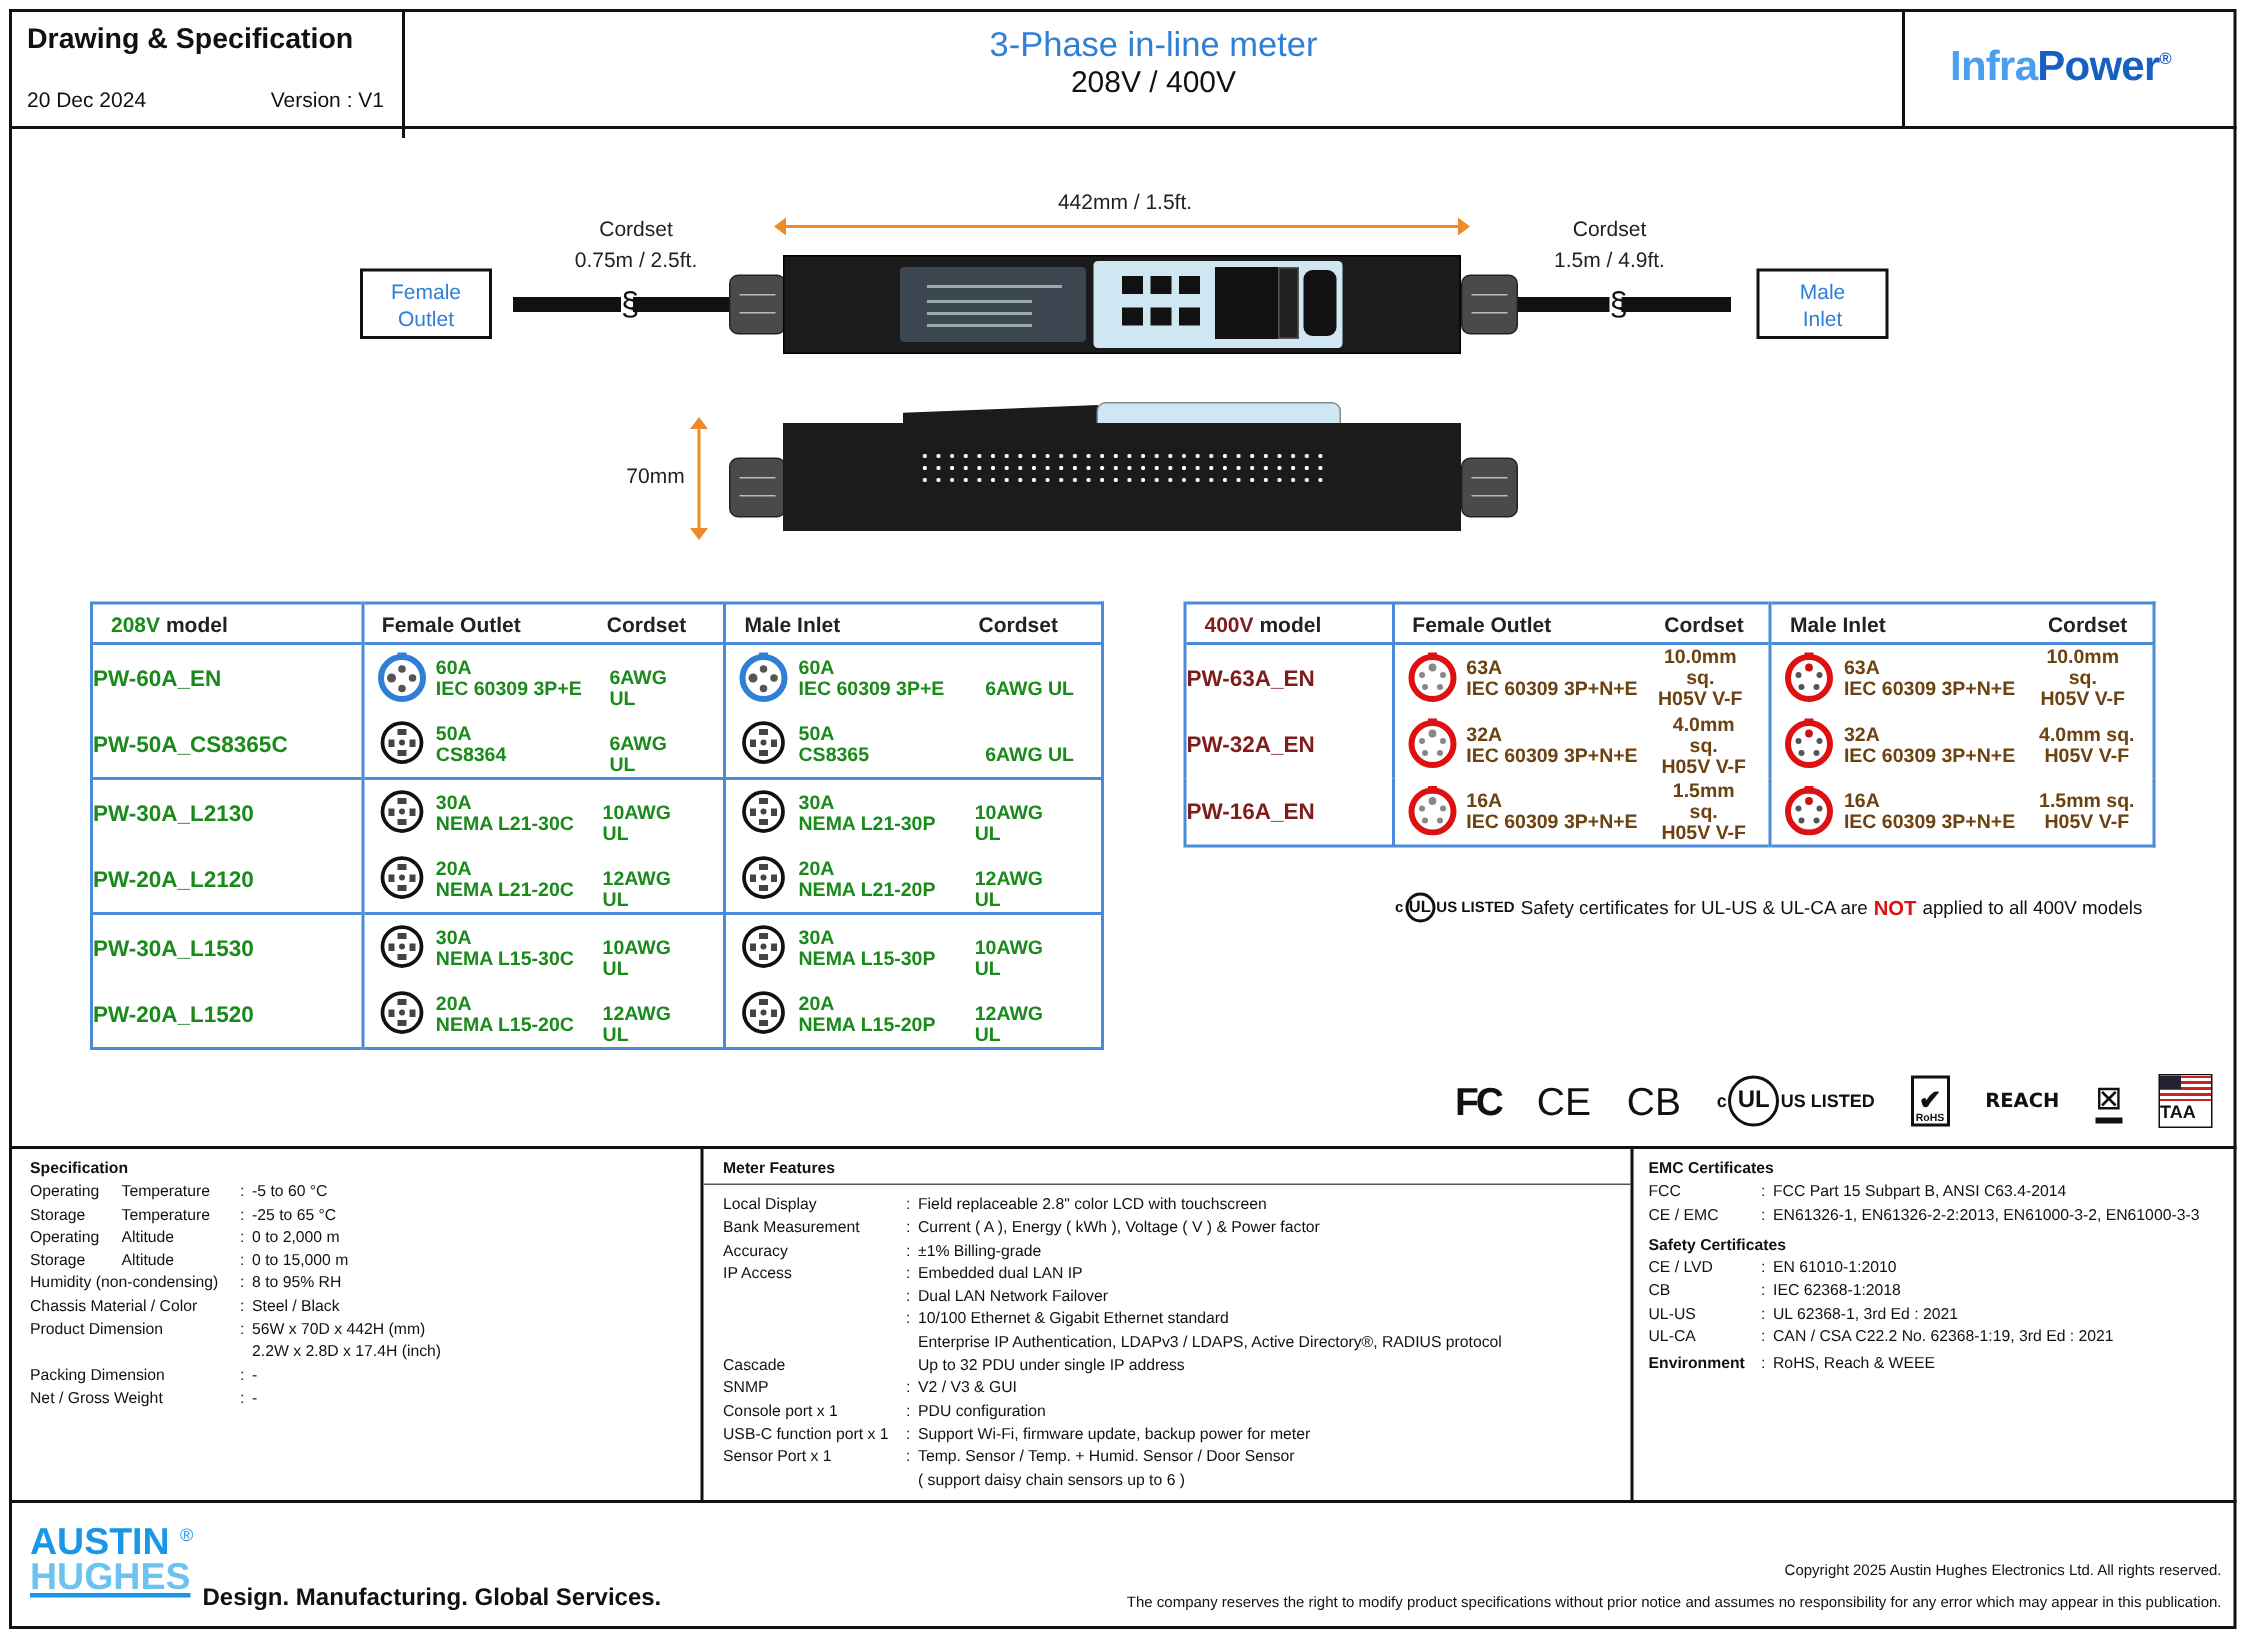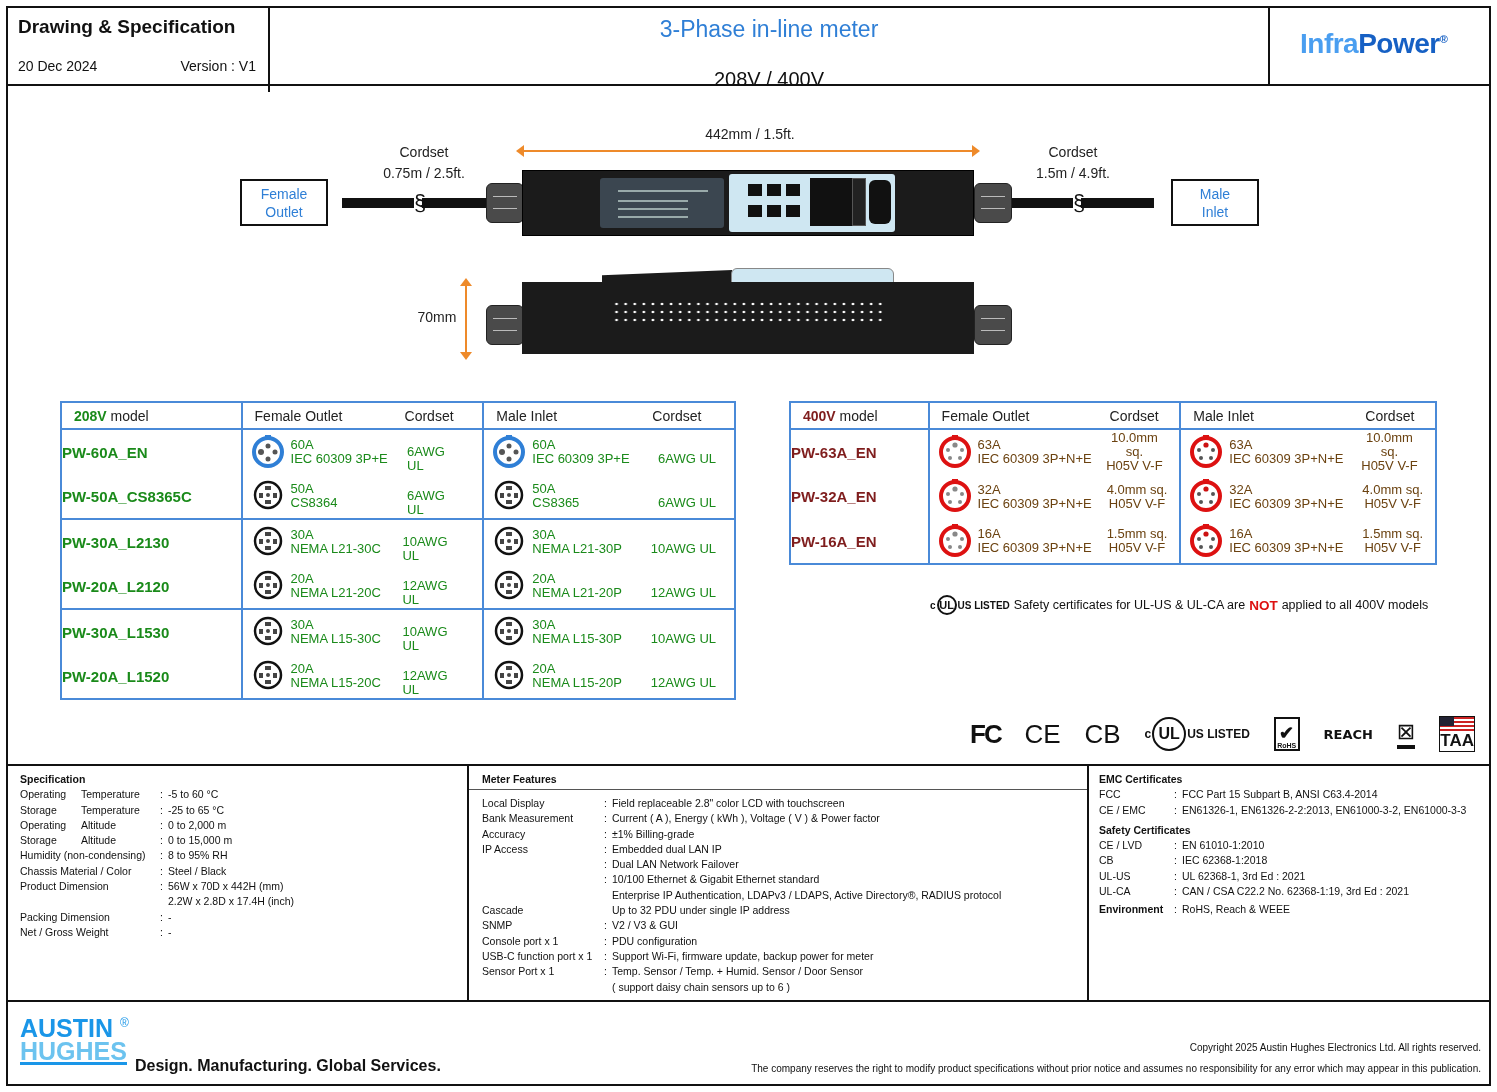--- a/index.html
+++ b/index.html
@@ -5,21 +5,21 @@
 *{box-sizing:border-box;margin:0;padding:0}
 body{width:1497px;height:1092px;background:#fff;font-family:"Liberation Sans",sans-serif;color:#111;position:relative;overflow:hidden}
 .frame{position:absolute;left:6px;top:6px;width:1485px;height:1080px;border:2px solid #111}
 .hdr{position:absolute;left:6px;top:6px;width:1485px;height:80px;border-bottom:2px solid #111}
 .hdr-left{position:absolute;left:0;top:0;width:264px;height:86px;border-right:2px solid #111}
 .hdr-title{position:absolute;left:12px;top:10px;font-size:19px;font-weight:bold}
 .hdr-date{position:absolute;left:12px;top:52px;font-size:14px}
 .hdr-ver{position:absolute;right:12px;top:52px;font-size:14px}
 .hdr-mid{position:absolute;left:264px;top:0;width:1000px;height:78px;border-right:2px solid #111;text-align:center}
 .hdr-prod{position:absolute;left:0;right:0;top:10px;font-size:23px;color:#2f7fd6}
-.hdr-volt{position:absolute;left:0;right:0;top:62px;font-size:20px}
+.hdr-volt{position:absolute;left:0;right:0;top:38px;font-size:20px}
 .logo-ip{position:absolute;left:1300px;top:28px;font-size:28px;font-weight:bold;letter-spacing:-0.5px}
 .logo-ip .a{color:#4a9ef0}.logo-ip .b{color:#1660c4}
 .logo-ip sup{font-size:11px;color:#1660c4}
 
 .dim{position:absolute;font-size:14px;color:#222;text-align:center}
 .bluebox{position:absolute;border:2px solid #111;color:#2f7fd6;font-size:14px;text-align:center;line-height:18px;padding-top:4px}
 .cable{position:absolute;height:10px;background:#111}
 .brk{position:absolute;font-size:22px;color:#111;background:#fff;line-height:14px;width:8px;text-align:center}
 .body-top{position:absolute;left:522px;top:170px;width:452px;height:66px;background:#1b1b1b;border:1px solid #000}
 .gland{position:absolute;width:38px;height:40px;background:#4a4a4a;border-radius:6px;border:1px solid #222}
@@ -38,21 +38,21 @@
 .arrow-h{position:absolute;left:522px;top:150px;width:452px;height:2px;background:#ee8a2a}
 .arrow-h::before,.arrow-h::after{content:"";position:absolute;top:-5px;border:6px solid transparent}
 .arrow-h::before{left:-6px;border-right:8px solid #ee8a2a;border-left:0}
 .arrow-h::after{right:-6px;border-left:8px solid #ee8a2a;border-right:0}
 .arrow-v{position:absolute;left:465px;top:284px;width:2px;height:70px;background:#ee8a2a}
 .arrow-v::before,.arrow-v::after{content:"";position:absolute;left:-5px;border:6px solid transparent}
 .arrow-v::before{top:-6px;border-bottom:8px solid #ee8a2a;border-top:0}
 .arrow-v::after{bottom:-6px;border-top:8px solid #ee8a2a;border-bottom:0}
 
 table{position:absolute;border-collapse:collapse;border:2px solid #4a8ad8;font-size:13px}
-td,th{border-left:2px solid #4a8ad8;vertical-align:middle;font-weight:normal;text-align:left}
+td,th{border-left:2px solid #4a8ad8;vertical-align:middle;font-weight:bold;text-align:left}
 thead tr{border-bottom:2px solid #4a8ad8}
 th{height:27px;padding-left:12px;font-size:14px;color:#222}
 .grp{border-top:2px solid #4a8ad8}
 td{height:45px}
 td.model{font-weight:bold;font-size:15px;}
 .g td.model,.g .mhead b{color:#1a8a1a}
 .g .spec,.g .cord{color:#1a8a1a}
 .r td.model,.r .mhead b{color:#7f1d1d}
 .r .spec,.r .cord{color:#6b4210}
 .mhead{font-size:14px}
@@ -589,21 +589,21 @@
   <span style="width:26px;height:34px;border:2px solid #111;display:flex;flex-direction:column;align-items:center;justify-content:flex-end;font-size:7px;font-weight:bold">
       <span style="font-size:18px;line-height:18px">✔</span>
       <span>RoHS</span>
     </span>
   <span class="cert" style="font-size:13px;font-family:'DejaVu Sans',sans-serif">REACH</span>
   <span style="font-size:22px;border-bottom:4px solid #111;line-height:26px">⊠</span>
   <span style="width:36px;height:36px;border:1px solid #111;display:flex;flex-direction:column">
       <span style="height:17px;background:repeating-linear-gradient(#c22 0 2px,#fff 2px 4px);position:relative">
         <span style="position:absolute;left:0;top:0;width:14px;height:9px;background:#223"></span>
       </span>
-      <span style="font-size:17px;font-weight:bold;text-align:right">TAA</span>
+      <span style="font-size:12px;font-weight:bold;text-align:left">TAA</span>
     </span>
 </div>
 
 <div class="bot">
   <div class="col col1">
     <div class="sec-t">Specification</div>
     <div id="spec-rows">
         <div class="row">
           <span class="k1">Operating</span>
           <span class="k2">Temperature</span>

